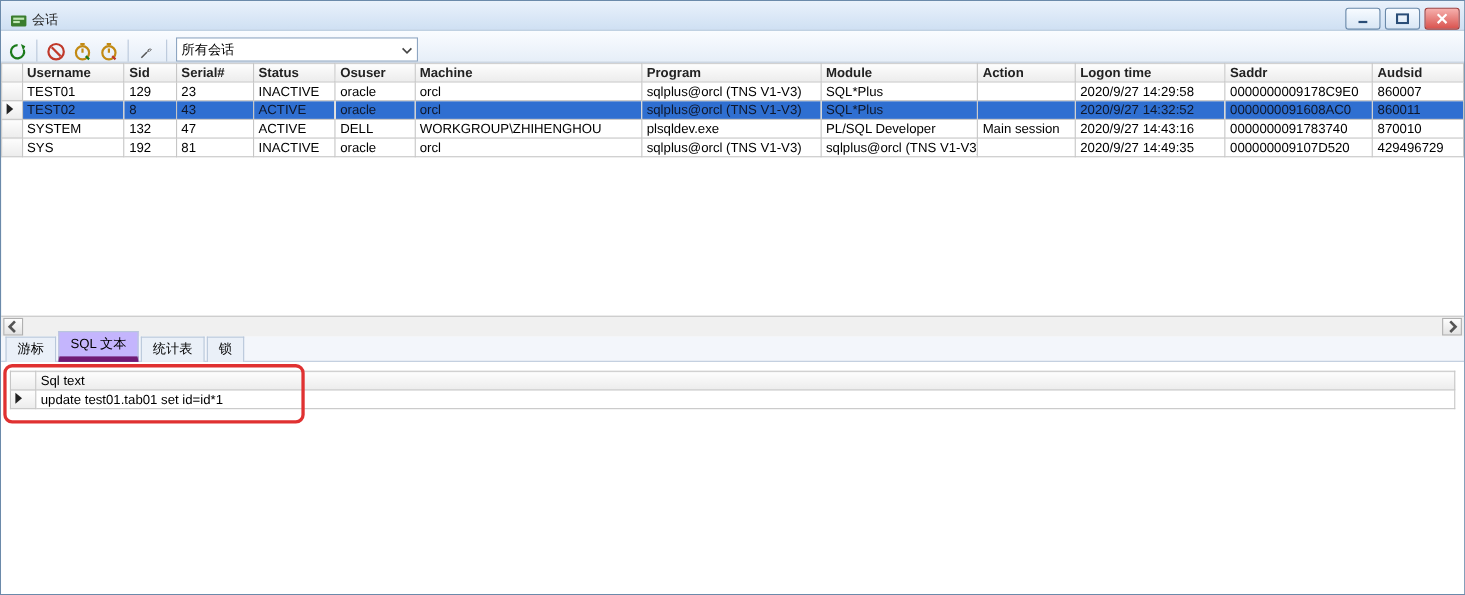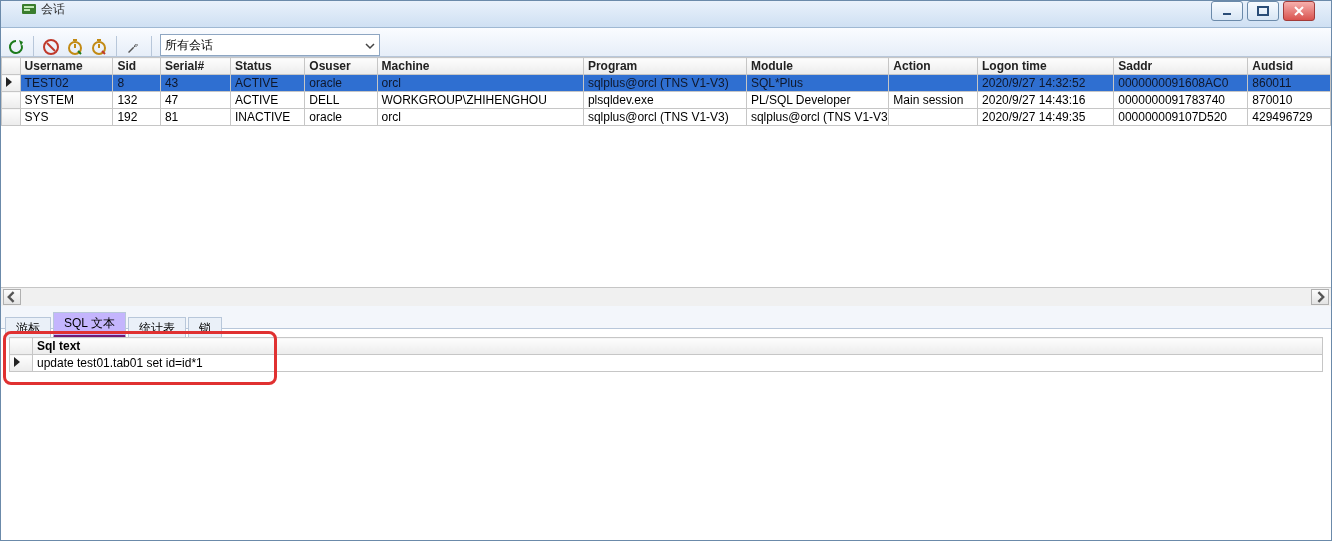--- a/index.html
+++ b/index.html
@@ -1,17 +1,17 @@
 <!DOCTYPE html>
 <html><head>
 <meta charset="utf-8">
 <style>
 html,body{margin:0;padding:0;font-family:"Microsoft YaHei",Tahoma,Arial,sans-serif;font-size:12px;background:#fff;overflow:hidden}
 .window{width:1332px;height:541px;border:1px solid #6b8aaa;box-sizing:border-box;display:flex;flex-direction:column;background:#fff}
-.titlebar{height:26px;background:linear-gradient(#e9f1fb,#cfe0f3);display:flex;align-items:flex-start;padding:0 16px;border-bottom:1px solid #9fb8d3}
+.titlebar{height:26px;background:linear-gradient(#e9f1fb,#cfe0f3);display:flex;align-items:flex-end;padding:0 4px;border-bottom:1px solid #9fb8d3}
 .titlebar .app-icon{width:16px;height:16px;margin:0 4px}
 .titlebar .title{flex:0 0 auto;font-size:12px;color:#2a2a2a}
 .titlebar .spacer{flex:1}
 .tb-btn{width:30px;height:18px;margin-left:4px;border:1px solid #6b8aaa;border-radius:3px;display:flex;align-items:center;justify-content:center;background:linear-gradient(#f7fbff,#d8e6f5)}
 .tb-btn.close{background:linear-gradient(#f6b0ad,#d9534f);border-color:#a13b39}
 .tb-btn svg{width:12px;height:10px}
 .toolbar{height:28px;background:linear-gradient(#fafcff,#e6eef8);border-bottom:1px solid #b8c7da;display:flex;align-items:flex-end;padding:0 6px;gap:6px}
 .tool-icon{width:18px;height:18px;display:flex;align-items:center;justify-content:center}
 .tool-sep{width:1px;height:20px;background:#b8c7da;margin:0 2px}
 .tool-select{height:20px;border:1px solid #8ea6c2;background:#fff;display:flex;align-items:center;padding:0 4px;width:210px;justify-content:space-between;font-size:12px}
@@ -19,28 +19,28 @@
 .grid{width:100%;border-collapse:collapse;table-layout:fixed}
 .grid th,.grid td{border:1px solid #c6c6c6;padding:0 4px;height:16px;font-size:12px;text-align:left;white-space:nowrap;overflow:hidden}
 .grid th{background:linear-gradient(#fdfdfd,#ececec);font-weight:bold;color:#222}
 .rowmark{width:14px;background:linear-gradient(#fdfdfd,#ececec)}
 .row.selected td{background:#2f6fd1;color:#0f172a}
 .row.selected td.rowmark{background:linear-gradient(#fdfdfd,#ececec);color:#000}
 .grid-body-area{height:230px;overflow:hidden;position:relative}
 .hscroll{height:18px;background:#f0f0f0;border-top:1px solid #c6c6c6;display:flex;align-items:center;justify-content:space-between;padding:0 2px}
 .hscroll .sb-arrow{width:16px;height:14px;border:1px solid #b0b0b0;background:linear-gradient(#fdfdfd,#e3e3e3);display:flex;align-items:center;justify-content:center}
 .tabs{display:flex;border-bottom:1px solid #b8c7da;background:#f3f6fb;height:22px;align-items:flex-end;padding-left:4px;gap:0}
-.tab{padding:2px 10px 3px;border:1px solid #b8c7da;border-bottom:none;margin-right:2px;background:#eaf0f8;font-size:12px;position:relative;top:12px}
+.tab{padding:2px 10px 3px;border:1px solid #b8c7da;border-bottom:none;margin-right:2px;background:#eaf0f8;font-size:12px;position:relative;top:1px}
 .tab.active{background:#c4b5fd;border-bottom:5px solid #701a75}
 .lower{flex:1;display:flex;flex-direction:column;background:#fff}
 .sqlgrid-wrap{margin:8px;position:relative}
 .redbox{position:absolute;left:-6px;top:-6px;width:268px;height:48px;border:3px solid #e03131;border-radius:8px;pointer-events:none}
 .sqlgrid{border-collapse:collapse;width:100%}
 .sqlgrid th,.sqlgrid td{border:1px solid #c6c6c6;padding:0 4px;height:16px;font-size:12px;text-align:left}
-.sqlgrid th{background:linear-gradient(#fdfdfd,#ececec);font-weight:bold}
+.sqlgrid th{background:linear-gradient(#fdfdfd,#ececec);font-weight:normal}
 .marker{display:inline-block;width:0;height:0;border-top:5px solid transparent;border-bottom:5px solid transparent;border-left:6px solid #222}
 </style>
 </head>
 <body>
 
 <div class="window">
 
   <div class="titlebar">
     <span class="app-icon">
       <svg viewBox="0 0 16 16">
@@ -139,20 +139,35 @@
           <th>Machine</th>
           <th>Program</th>
           <th>Module</th>
           <th>Action</th>
           <th>Logon time</th>
           <th>Saddr</th>
           <th>Audsid</th>
         </tr>
       </thead>
       <tbody id="grid-body">
+          <tr class="row">
+            <td class="rowmark"></td>
+            <td>TEST01</td>
+            <td>129</td>
+            <td>23</td>
+            <td>INACTIVE</td>
+            <td>oracle</td>
+            <td>orcl</td>
+            <td>sqlplus@orcl (TNS V1-V3)</td>
+            <td>SQL*Plus</td>
+            <td></td>
+            <td>2020/9/27 14:29:58</td>
+            <td>0000000009178C9E0</td>
+            <td>860007</td>
+          </tr>
           <tr class="row selected">
             <td class="rowmark"><span class="marker"></span></td>
             <td>TEST02</td>
             <td>8</td>
             <td>43</td>
             <td>ACTIVE</td>
             <td>oracle</td>
             <td>orcl</td>
             <td>sqlplus@orcl (TNS V1-V3)</td>
             <td>SQL*Plus</td>

